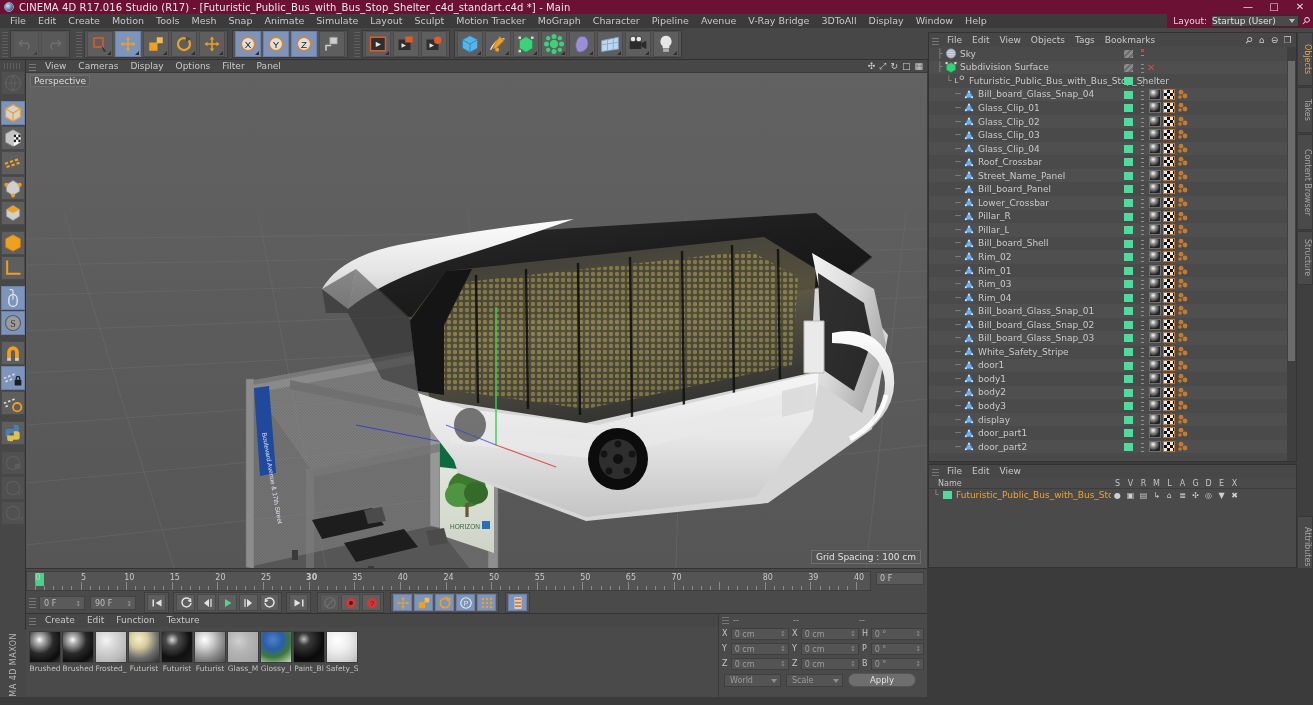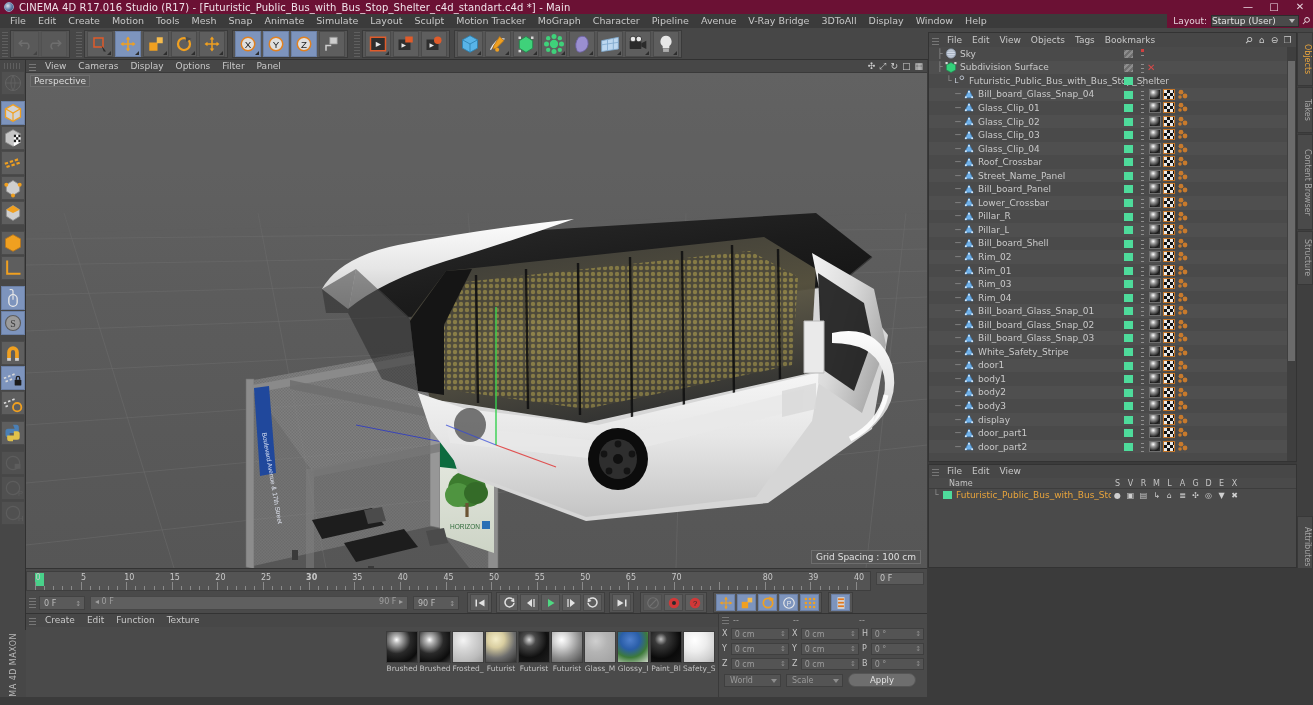--- a/index.html
+++ b/index.html
@@ -92,21 +92,21 @@
         display:flex;align-items:center;justify-content:center;}
   .pbtn.active{background:#7d94bd;border-color:#6b80a6;}
 
   
   #matmgr{position:absolute;left:26px;top:613px;width:692px;height:92px;background:#4a4a4a;
           border-top:1px solid #333;}
   #matmenu{height:13px;display:flex;align-items:center;padding-left:3px;background:#474747;}
   #matmenu .mgrip{width:7px;height:9px;
      background:repeating-linear-gradient(0deg,#777 0 1px,#474747 1px 3px);margin-right:3px;}
   #matmenu .mi{padding:0 6px;font-size:9px;color:#c8c8c8;line-height:13px;}
-  #matlist{display:flex;padding:4px 3px;gap:1px;justify-content:flex-end;}
+  #matlist{display:flex;padding:4px 3px;gap:1px;}
   .matcell{width:32px;}
   .matsph{width:32px;height:32px;border:1px solid #3d3d3d;}
   .matname{font-size:7.5px;color:#c0c0c0;text-align:center;margin-top:1px;
      overflow:hidden;white-space:nowrap;height:9px;}
 
   
   #coords{position:absolute;left:718px;top:613px;width:209px;height:92px;background:#4a4a4a;
           border-top:1px solid #333;border-left:1px solid #3a3a3a;}
   #coordhdr{height:12px;display:flex;align-items:center;padding-left:3px;font-size:8px;color:#a8a8a8;}
   #coordhdr .cg{width:7px;height:8px;
@@ -150,21 +150,21 @@
 
   
   #laymgr{position:absolute;left:928px;top:464px;width:369px;height:104px;background:#4a4a4a;
           border:1px solid #333;}
   #laymenu{height:13px;display:flex;align-items:center;padding-left:3px;background:#474747;}
   #laymenu .lg{width:7px;height:9px;
      background:repeating-linear-gradient(0deg,#777 0 1px,#474747 1px 3px);margin-right:3px;}
   #laymenu .mi{padding:0 5px;font-size:9px;color:#c8c8c8;line-height:13px;}
   #layhdr{height:11px;display:flex;align-items:center;background:#4a4a4a;border-bottom:1px solid #3d3d3d;
           font-size:8px;color:#c4c4c4;}
-  #layhdr .nm{width:182px;padding-left:20px;}
+  #layhdr .nm{width:182px;padding-left:9px;}
   #layhdr .col{width:13px;text-align:center;}
   #layrow{height:12px;display:flex;align-items:center;font-size:9px;position:relative;}
 
   
   #rtabs{position:absolute;left:1297px;top:32px;width:16px;height:536px;background:#3f3f3f;}
   .rtab{width:16px;background:#4a4a4a;border:1px solid #383838;margin-bottom:1px;
         writing-mode:vertical-rl;text-orientation:mixed;font-size:8px;color:#a5a5a5;
         text-align:center;padding:3px 0;}
   .rtab.act{color:#e8a43c;}
 
@@ -750,21 +750,21 @@
       <div class="num" style="left: 193.444px;">20</div>
       <div class="tick" style="left: 236.056px; height: 8px;"></div>
       <div class="num" style="left: 239.056px;">25</div>
       <div class="tick" style="left: 281.667px; height: 8px;"></div>
       <div class="num" style="left: 284.667px; font-weight: bold;">30</div>
       <div class="tick" style="left: 327.278px; height: 8px;"></div>
       <div class="num" style="left: 330.278px;">35</div>
       <div class="tick" style="left: 372.889px; height: 8px;"></div>
       <div class="num" style="left: 375.889px;">40</div>
       <div class="tick" style="left: 418.5px; height: 8px;"></div>
-      <div class="num" style="left: 421.5px;">45</div>
+      <div class="num" style="left: 421.5px;">24</div>
       <div class="tick" style="left: 464.111px; height: 8px;"></div>
       <div class="num" style="left: 467.111px;">50</div>
       <div class="tick" style="left: 509.722px; height: 8px;"></div>
       <div class="num" style="left: 512.722px;">55</div>
       <div class="tick" style="left: 555.333px; height: 8px;"></div>
       <div class="num" style="left: 558.333px;">50</div>
       <div class="tick" style="left: 600.944px; height: 8px;"></div>
       <div class="num" style="left: 603.944px;">65</div>
       <div class="tick" style="left: 646.556px; height: 8px;"></div>
       <div class="num" style="left: 649.556px;">70</div>
@@ -846,24 +846,20 @@
       <div class="tick" style="left: 774.267px; height: 4px;"></div>
       <div class="tick" style="left: 792.511px; height: 4px;"></div>
       <div class="tick" style="left: 801.633px; height: 4px;"></div>
       <div class="tick" style="left: 810.756px; height: 4px;"></div>
       <div class="tick" style="left: 819.878px; height: 4px;"></div>
     </div>
   <div id="tlendfield">0 F</div>
   <div id="tlrow2">
       <div style="width: 7px; height: 11px; margin: 0px 3px; background: repeating-linear-gradient(0deg, rgb(119, 119, 119) 0px, rgb(119, 119, 119) 1px, rgb(74, 74, 74) 1px, rgb(74, 74, 74) 3px);"></div>
       <div class="tlfield" style="width: 46px;"><span>0 F</span><span class="sp">↕</span></div>
-      <div class="tlbar" style="width: 318px; margin-left: 5px;">
-        <span style="position: absolute; left: 4px; top: 0px; font-size: 8px; color: rgb(158, 158, 158);">◂ <span>0 F</span></span>
-        <span style="position: absolute; right: 4px; top: 0px; font-size: 8px; color: rgb(158, 158, 158);"><span>90 F</span> ▸</span>
-      </div>
       <div class="tlfield" style="width: 46px; margin-left: 5px;"><span>90 F</span><span class="sp">↕</span></div>
       <div style="display: flex; margin-left: 8px; background: rgb(84, 84, 84); border: 1px solid rgb(62, 62, 62); padding: 1px;">
         <div class="pbtn" title="Go to Start">
           <svg width="14" height="12" viewBox="0 0 24 24">
             <rect x="3" y="5" width="3" height="14" fill="#e2e2e2"></rect>
             <path d="M21 5 L9 12 L21 19 Z" fill="#e2e2e2"></path>
           </svg>
         </div>
       </div>
       <div style="display: flex; margin-left: 4px; background: rgb(84, 84, 84); border: 1px solid rgb(62, 62, 62); padding: 1px;">

